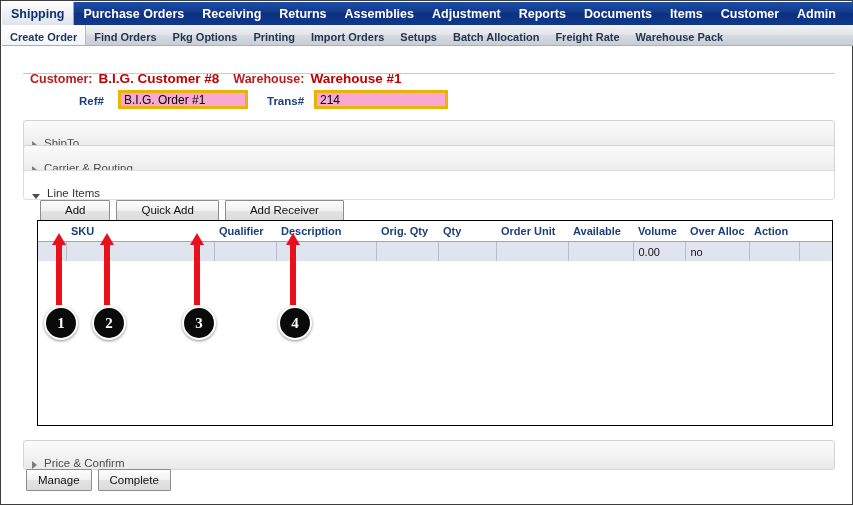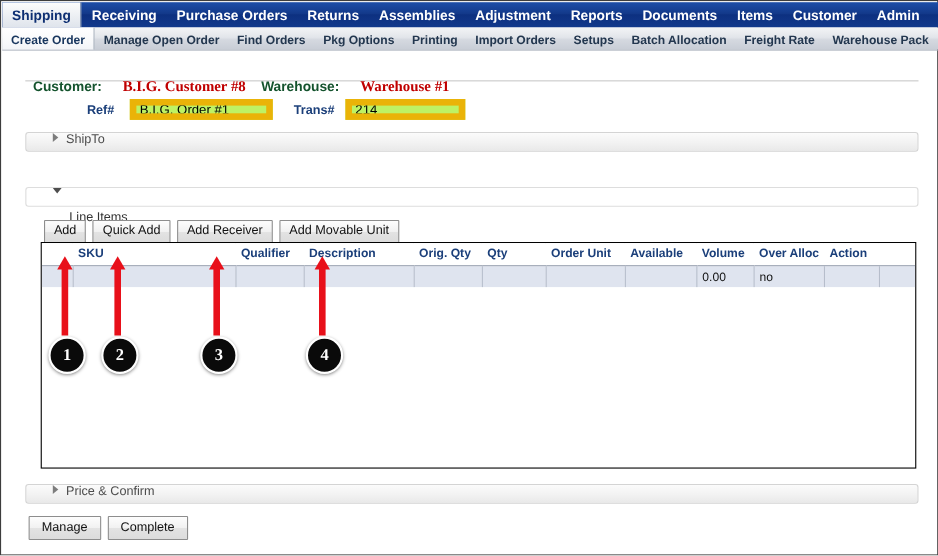--- a/index.html
+++ b/index.html
@@ -93,32 +93,31 @@
     white-space: nowrap;
   }
   .pt-app {
     color: #15307a;
     font-size: 15px;
     font-weight: bold;
     font-variant: small-caps;
     letter-spacing: 0.2px;
   }
   .pt-lbl {
-    color: #14532d;
+    color: #b91c1c;
     font-size: 12.5px;
     font-weight: bold;
     margin-left: 7px;
     margin-top: 22px;
   }
   .pt-val {
     color: #c00000;
     font-size: 13.5px;
     font-weight: bold;
-    margin-left: 19px;
-    font-family: Liberation Serif, serif;
+    margin-left: 6px;
   }
   .pt-lbl2 { margin-left: 14px; }
 
   
   .fieldrow {
     position: absolute;
     left: 0; top: 89px;
     width: 853px;
     height: 24px;
   }
@@ -127,42 +126,42 @@
     color: #1b3f7a;
     font-size: 11.5px;
     font-weight: bold;
     top: 5px;
   }
   .fld-input {
     position: absolute;
     top: 0;
     height: 19px;
     box-sizing: border-box;
-    border: 6px solid #eab308;
-    background: #bef264;
+    border: 3px solid #eab308;
+    background: #f9a8d4;
     font-family: "Liberation Sans", sans-serif;
     font-size: 12px;
     color: #000000;
     padding: 0 3px;
     line-height: 17px;
   }
 
   
   .acc {
     position: absolute;
     left: 22px;
     width: 812px;
-    height: 18px;
+    height: 30px;
     box-sizing: border-box;
     border: 1px solid #d4d4d4;
     border-radius: 3px;
     background: linear-gradient(to bottom, #fbfbfb 0%, #f2f2f2 55%, #e9e9e9 100%);
     display: flex;
-    align-items: flex-start;
-    padding-left: 24px;
+    align-items: flex-end;
+    padding-left: 8px;
   }
   .acc.open {
     background: #ffffff;
     border-color: #d9d9d9;
   }
   .acc .tri {
     width: 0; height: 0;
     margin-right: 7px;
     flex: 0 0 auto;
   }
@@ -185,21 +184,21 @@
   
   .btn {
     box-sizing: border-box;
     border: 1px solid #8d8d8d;
     background: linear-gradient(to bottom, #fdfdfd 0%, #f1f1f1 50%, #e3e3e3 51%, #dcdcdc 100%);
     color: #111111;
     font-family: "Liberation Sans", sans-serif;
     font-size: 11.5px;
     height: 21px;
     line-height: 19px;
-    padding: 0 8px;
+    padding: 0 24px;
     cursor: default;
     white-space: nowrap;
     border-radius: 1px;
   }
   .btnrow {
     position: absolute;
     left: 39px; top: 199px;
     display: flex;
     gap: 6px;
   }
@@ -297,24 +296,24 @@
 </head>
 <body>
 
 <div id="page-frame">
 
   <div class="topnav">
     <div class="item active">
         <span>Shipping</span>
       </div>
     <div class="item">
+        <span>Purchase Orders</span>
+      </div>
+    <div class="item">
         <span>Receiving</span>
-      </div>
-    <div class="item">
-        <span>Purchase Orders</span>
       </div>
     <div class="item">
         <span>Returns</span>
       </div>
     <div class="item">
         <span>Assemblies</span>
       </div>
     <div class="item">
         <span>Adjustment</span>
       </div>
@@ -332,23 +331,20 @@
       </div>
     <div class="item">
         <span>Admin</span>
       </div>
     <div class="item"></div>
   </div>
 
   <div class="subnav">
     <div class="item active">
         <span>Create Order</span>
-      </div>
-    <div class="item">
-        <span>Manage Open Order</span>
       </div>
     <div class="item">
         <span>Find Orders</span>
       </div>
     <div class="item">
         <span>Pkg Options</span>
       </div>
     <div class="item">
         <span>Printing</span>
       </div>
@@ -373,39 +369,42 @@
     <span class="pt-lbl">Customer:</span>
     <span class="pt-val">B.I.G. Customer #8</span>
     <span class="pt-lbl pt-lbl2">Warehouse:</span>
     <span class="pt-val">Warehouse #1</span>
   </div>
 
   <div class="fieldrow">
     <span class="fld-label" style="left:78px;">Ref#</span>
     <input class="fld-input" style="left: 117px; width: 130px;" value="B.I.G. Order #1">
     <span class="fld-label" style="left:266px;">Trans#</span>
-    <input class="fld-input" style="left: 313px; width: 109px;" value="214">
+    <input class="fld-input" style="left: 313px; width: 134px;" value="214">
   </div>
 
   <div class="acc" style="top:119px;">
     <span class="tri tri-right"></span>
     <span class="acc-label">ShipTo</span>
   </div>
 
+  <div class="acc" style="top:144px;">
+    <span class="tri tri-right"></span>
+    <span class="acc-label">Carrier &amp; Routing</span>
+  </div>
 
   <div class="acc open" style="top:169px; border-color:#dddddd;">
     <span class="tri tri-down"></span>
     <span class="acc-label">Line Items</span>
   </div>
 
   <div class="btnrow">
     <button class="btn">Add</button>
     <button class="btn">Quick Add</button>
     <button class="btn">Add Receiver</button>
-    <button class="btn">Add Movable Unit</button>
   </div>
 
   <div class="tablebox">
     <table class="grid">
       <colgroup>
         <col style="width:28px">
         <col style="width:148px">
         <col style="width:62px">
         <col style="width:100px">
         <col style="width:62px">

